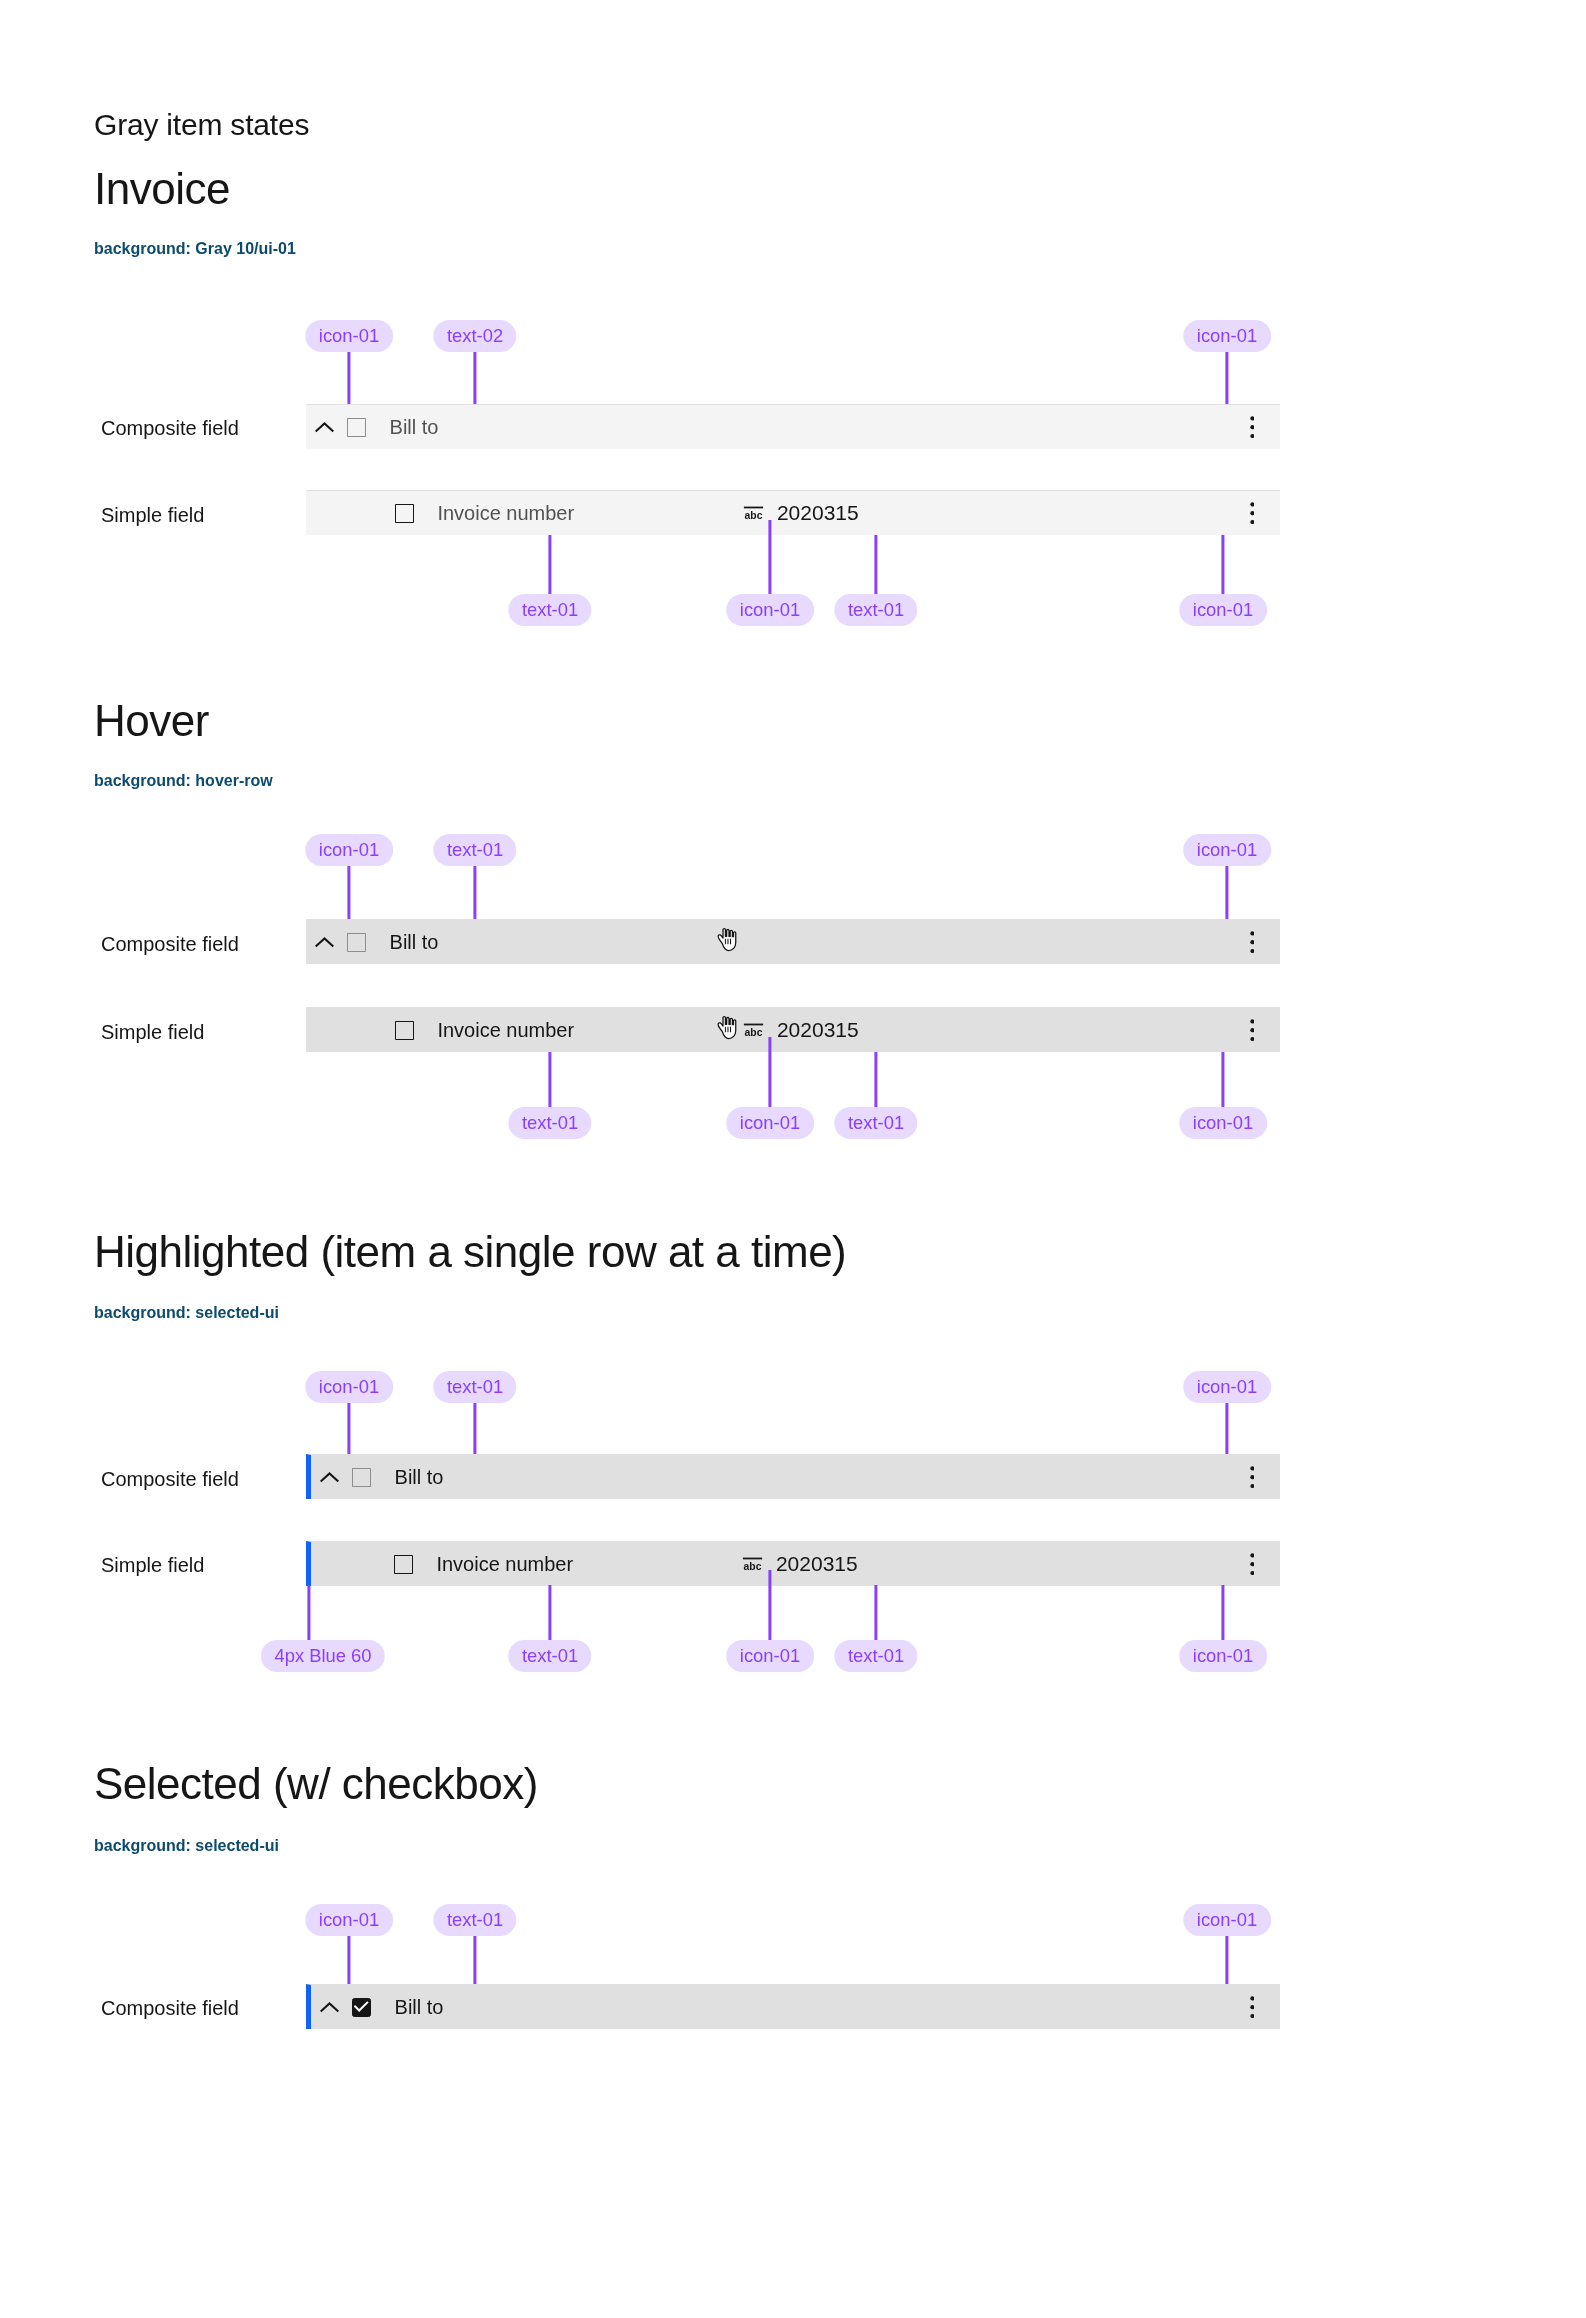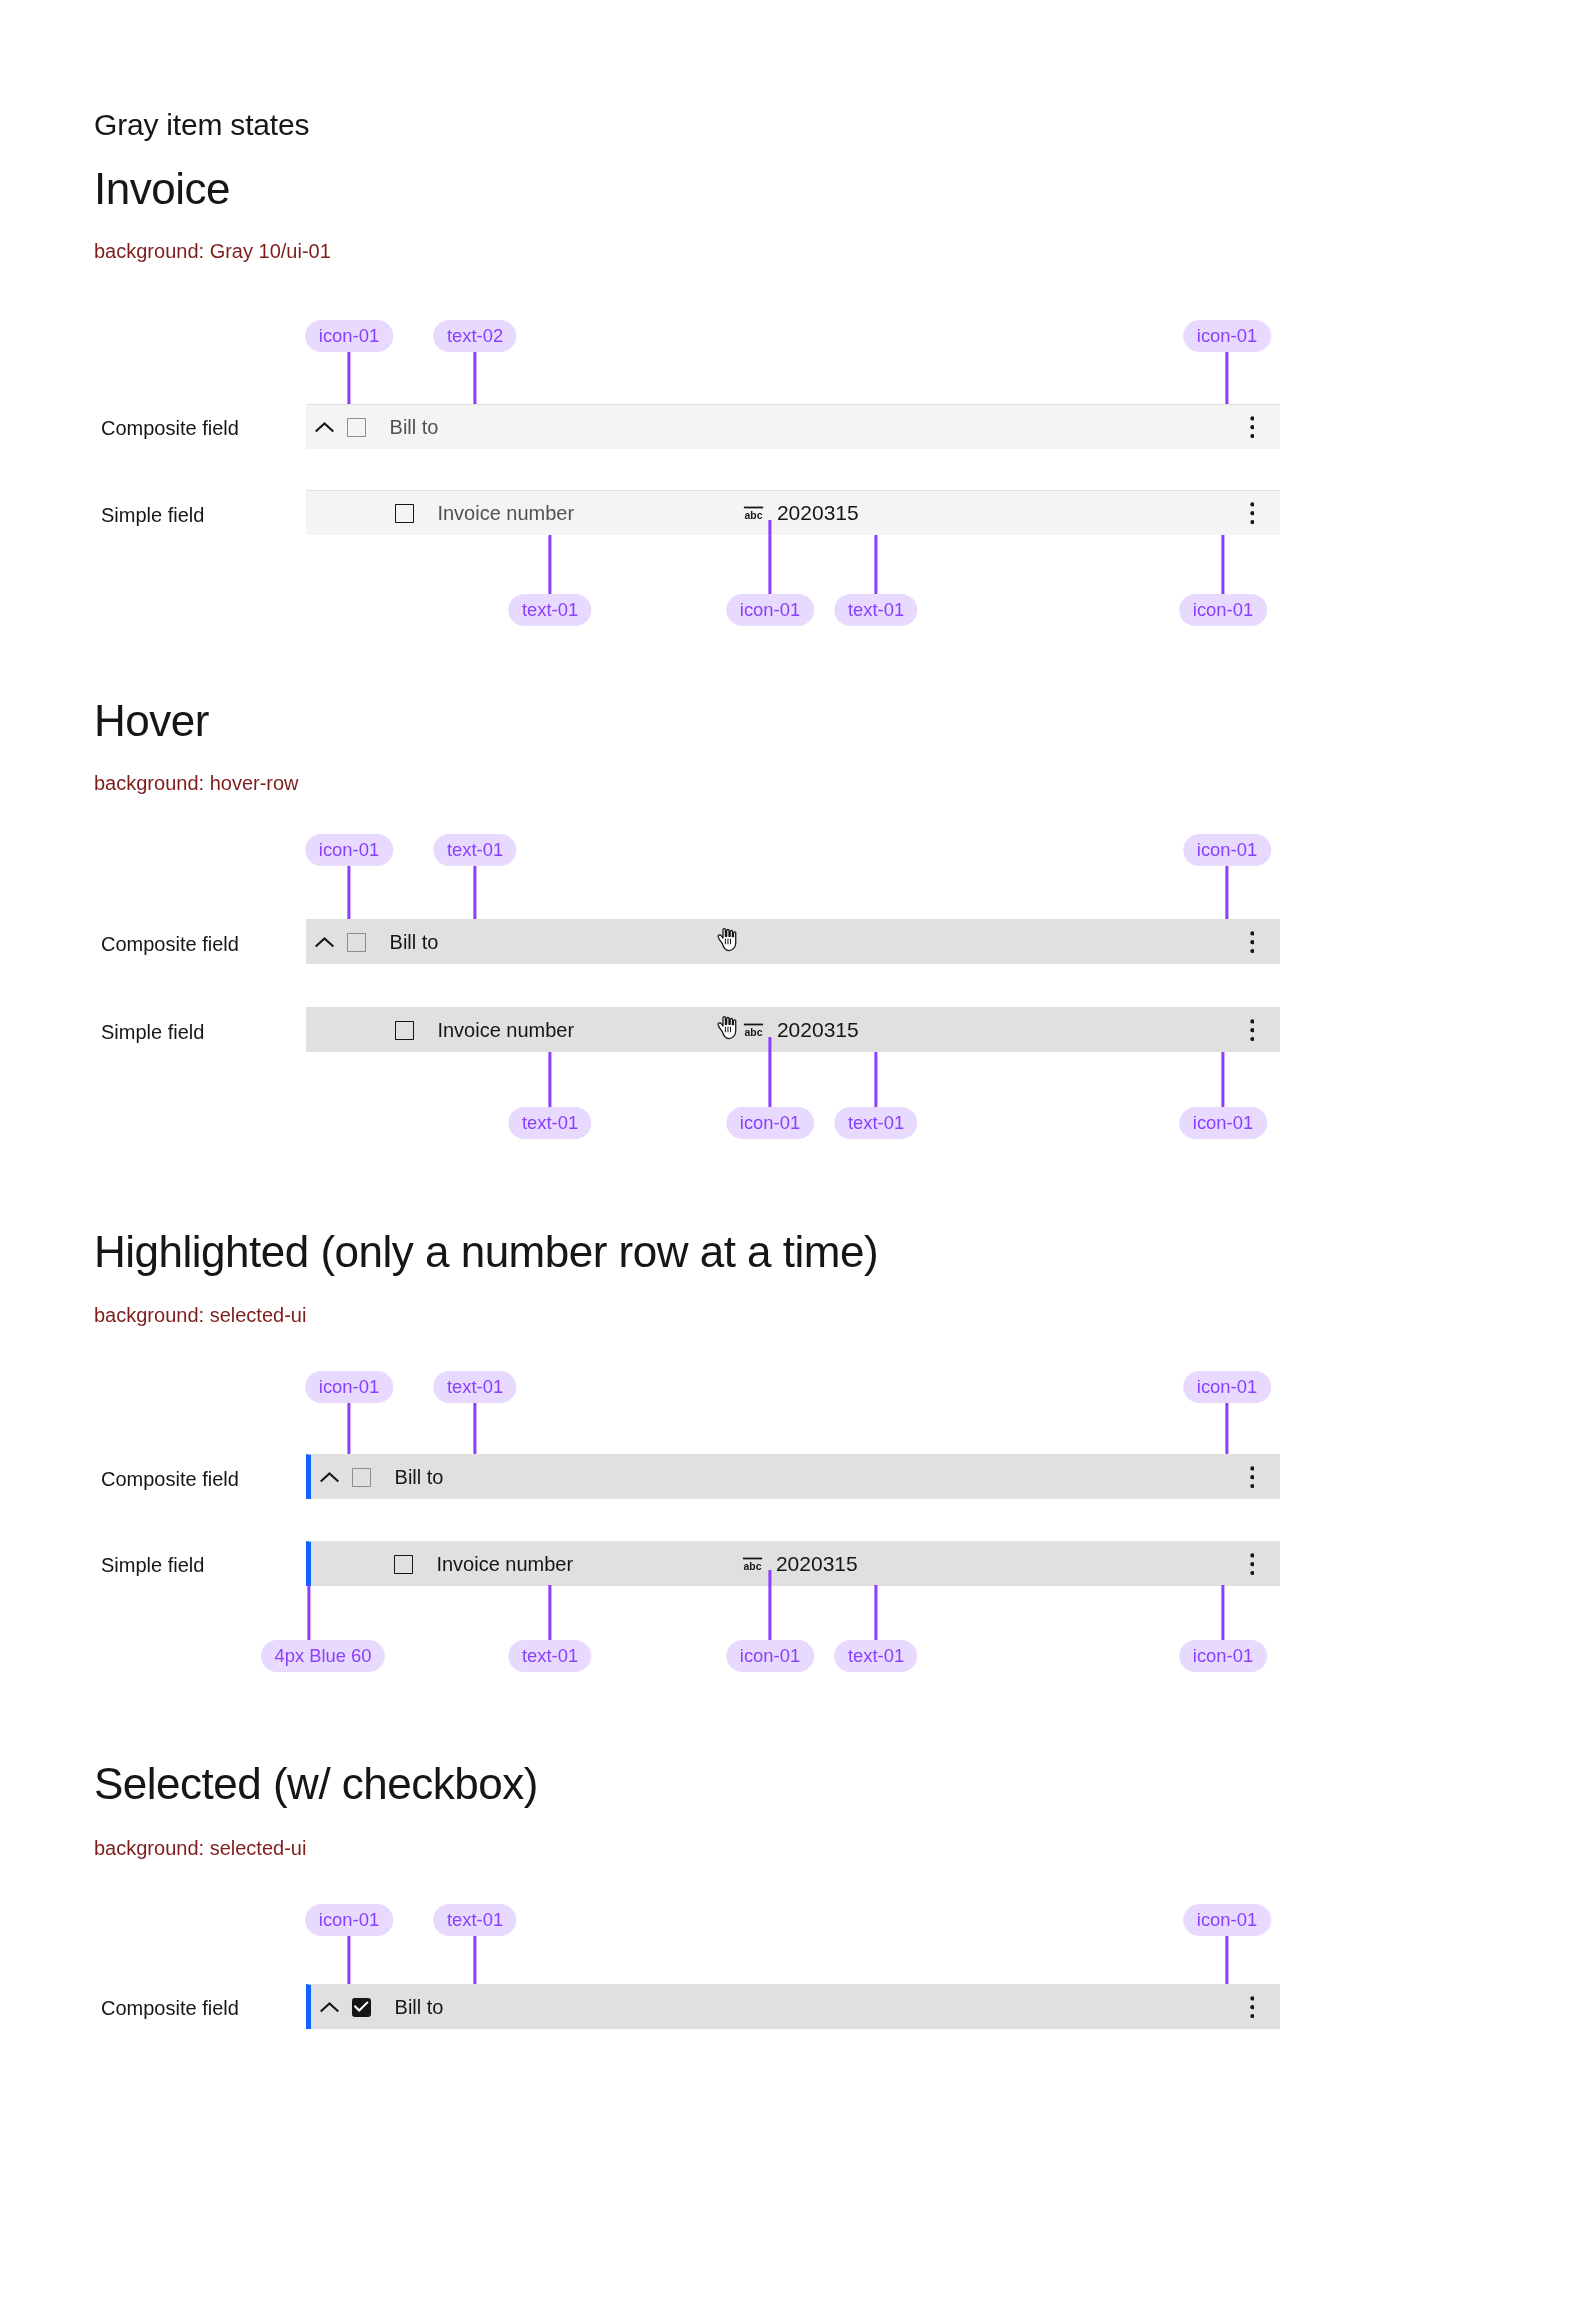--- a/index.html
+++ b/index.html
@@ -30,23 +30,23 @@
     left: 94px;
     font-size: 44px;
     font-weight: 300;
     color: #161616;
     letter-spacing: -0.5px;
     white-space: nowrap;
   }
   .section-sub {
     position: absolute;
     left: 94px;
-    font-size: 20px;
-    font-weight: 400;
-    color: #7f1d1d;
+    font-size: 16px;
+    font-weight: 700;
+    color: #0c4a6e;
     white-space: nowrap;
   }
 
   
   .row-label {
     position: absolute;
     font-size: 20px;
     font-weight: 400;
     color: #161616;
     white-space: nowrap;
@@ -287,21 +287,21 @@
 
 <div class="leader" style="left:550px; top:1052px; height:64px"></div>
 <div class="pill" style="left:550px; top:1107px">text-01</div>
 <div class="leader" style="left:770px; top:1037px; height:79px"></div>
 <div class="pill" style="left:770px; top:1107px">icon-01</div>
 <div class="leader" style="left:876px; top:1052px; height:64px"></div>
 <div class="pill" style="left:876px; top:1107px">text-01</div>
 <div class="leader" style="left:1223px; top:1052px; height:64px"></div>
 <div class="pill" style="left:1223px; top:1107px">icon-01</div>
 
-<div class="section-title" style="top:1227px">Highlighted (only a number row at a time)</div>
+<div class="section-title" style="top:1227px">Highlighted (item a single row at a time)</div>
 <div class="section-sub" style="top:1304px">background: selected-ui</div>
 
 <div class="pill" style="left:349px; top:1371px">icon-01</div>
 <div class="leader" style="left:349px; top:1403px; height:58px"></div>
 <div class="pill" style="left:475px; top:1371px">text-01</div>
 <div class="leader" style="left:475px; top:1403px; height:78px"></div>
 <div class="pill" style="left:1227px; top:1371px">icon-01</div>
 <div class="leader" style="left:1227px; top:1403px; height:72px"></div>
 
 <div class="row-label" style="left:101px; top:1468px">Composite field</div>

